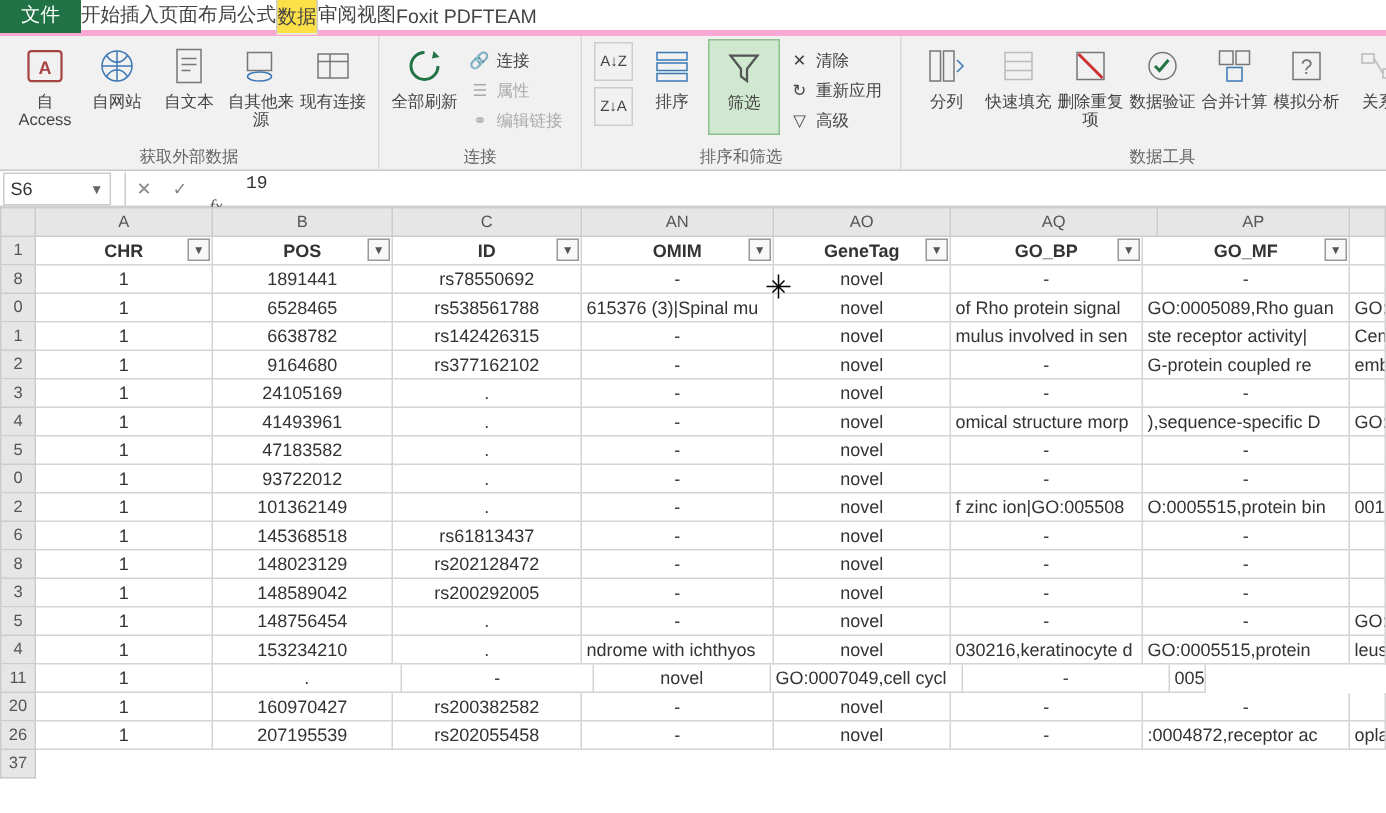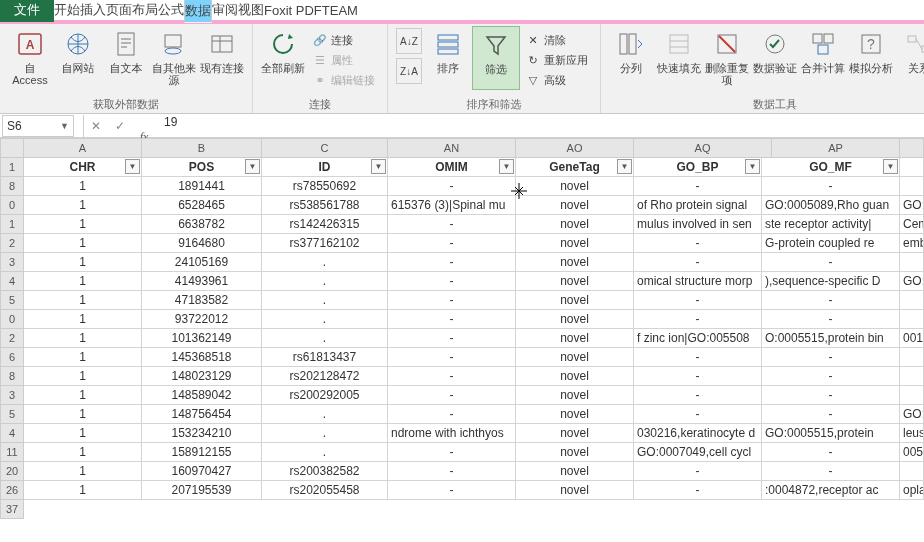--- a/index.html
+++ b/index.html
@@ -2,21 +2,21 @@
 <html><head>
 <meta charset="utf-8">
 <style>
   * { margin: 0; padding: 0; box-sizing: border-box; font-family: "Microsoft YaHei", "Segoe UI", Arial, sans-serif; }
   body { width: 924px; height: 542px; overflow: hidden; background: #fff; font-size: 12px; color: #333; }
   
   
   .tabbar { display: flex; align-items: center; height: 24px; background: #fff; border-bottom: 4px solid #f9a8d4; }
   .file-tab { background: #217346; color: #fff; height: 24px; padding: 0 14px; display: flex; align-items: center; font-size: 13px; }
   .tab { height: 24px; padding: 0 0; display: flex; align-items: center; font-size: 13px; color: #444; cursor: pointer; }
-  .tab.active { background: #7dd3fc; border: 1px solid #ccc; border-bottom: 1px solid #f1f1f1; margin-bottom: -1px; }
+  .tab.active { background: #fde047; border: 1px solid #ccc; border-bottom: 1px solid #f1f1f1; margin-bottom: -1px; }
   
   
   .ribbon { display: flex; height: 90px; background: #f1f1f1; border-bottom: 1px solid #c8c8c8; }
   .group { display: flex; flex-direction: column; align-items: center; border-right: 1px solid #d8d8d8; padding: 2px 6px 0 6px; }
   .group-body { display: flex; align-items: flex-start; flex: 1; }
   .group-label { font-size: 11px; color: #666; text-align: center; height: 16px; }
   .big-btn { display: flex; flex-direction: column; align-items: center; justify-content: flex-start; width: 48px; height: 64px; padding-top: 2px; cursor: pointer; }
   .big-btn.active { background: #cfe8cf; border: 1px solid #8fbf8f; }
   .big-btn .icon-slot { width: 32px; height: 32px; display: flex; align-items: center; justify-content: center; }
   .big-btn .lbl { font-size: 11px; text-align: center; line-height: 12px; margin-top: 2px; color: #444; }
@@ -24,21 +24,21 @@
   .small-item { display: flex; align-items: center; height: 20px; padding: 0 4px; font-size: 11px; color: #444; cursor: pointer; white-space: nowrap; }
   .small-item .si-icon { width: 14px; height: 14px; margin-right: 4px; display: inline-flex; align-items: center; justify-content: center; }
   .disabled { color: #aaa; }
   
   
   .namebar { display: flex; align-items: center; height: 24px; border-bottom: 1px solid #d0d0d0; }
   .namebox { width: 72px; height: 22px; border: 1px solid #ccc; padding: 0 4px; font-size: 12px; display: flex; align-items: center; justify-content: space-between; margin-left: 2px; }
   .namebox .dd { color: #666; font-size: 9px; }
   .fb-btn { width: 24px; height: 22px; display: flex; align-items: center; justify-content: center; border: 1px solid transparent; color: #888; cursor: pointer; }
   .fx { font-style: italic; font-family: "Times New Roman", serif; color: #555; margin-top: 24px; }
-  .formula-input { flex: 1; height: 22px; border: none; padding: 0 8px; font-size: 12px; color: #333; }
+  .formula-input { flex: 1; height: 22px; border: none; padding: 0 8px; font-size: 12px; color: #333; font-family: Liberation Mono, monospace; }
   
   
   .grid-wrap { display: flex; }
   .rowhdr-col { display: flex; flex-direction: column; }
   .corner { width: 24px; height: 20px; background: #e6e6e6; border: 1px solid #ccc; }
   .colhdr-row { display: flex; }
   .colhdr { height: 20px; background: #e6e6e6; border: 1px solid #ccc; border-left: none; display: flex; align-items: center; justify-content: center; font-size: 11px; color: #555; }
   .rowhdr { width: 24px; height: 19px; background: #e6e6e6; border: 1px solid #ccc; border-top: none; display: flex; align-items: center; justify-content: center; font-size: 11px; color: #555; }
   .cell { height: 19px; border: 1px solid #d4d4d4; border-left: none; border-top: none; padding: 0 3px; font-size: 12px; display: flex; align-items: center; overflow: hidden; white-space: nowrap; font-family: Arial, sans-serif; }
   .cell.center { justify-content: center; }
@@ -469,21 +469,20 @@
         <div class="cell center col-B">153234210</div>
         <div class="cell center col-C">.</div>
         <div class="cell center col-AN" style="justify-content:flex-start">ndrome with ichthyos</div>
         <div class="cell center col-AO">novel</div>
         <div class="cell col-AP" style="justify-content:flex-start">030216,keratinocyte d</div>
         <div class="cell col-AQ" style="justify-content:flex-start">GO:0005515,protein</div>
         <div class="cell col-AR">leus|GO</div>
       </div>
       <div class="colhdr-row">
         <div class="cell center col-A">1</div>
-        <div class="cell center col-B">158912155</div>
         <div class="cell center col-C">.</div>
         <div class="cell center col-AN" style="justify-content:center">-</div>
         <div class="cell center col-AO">novel</div>
         <div class="cell col-AP" style="justify-content:flex-start">GO:0007049,cell cycl</div>
         <div class="cell col-AQ" style="justify-content:center">-</div>
         <div class="cell col-AR">005654</div>
       </div>
       <div class="colhdr-row">
         <div class="cell center col-A">1</div>
         <div class="cell center col-B">160970427</div>

